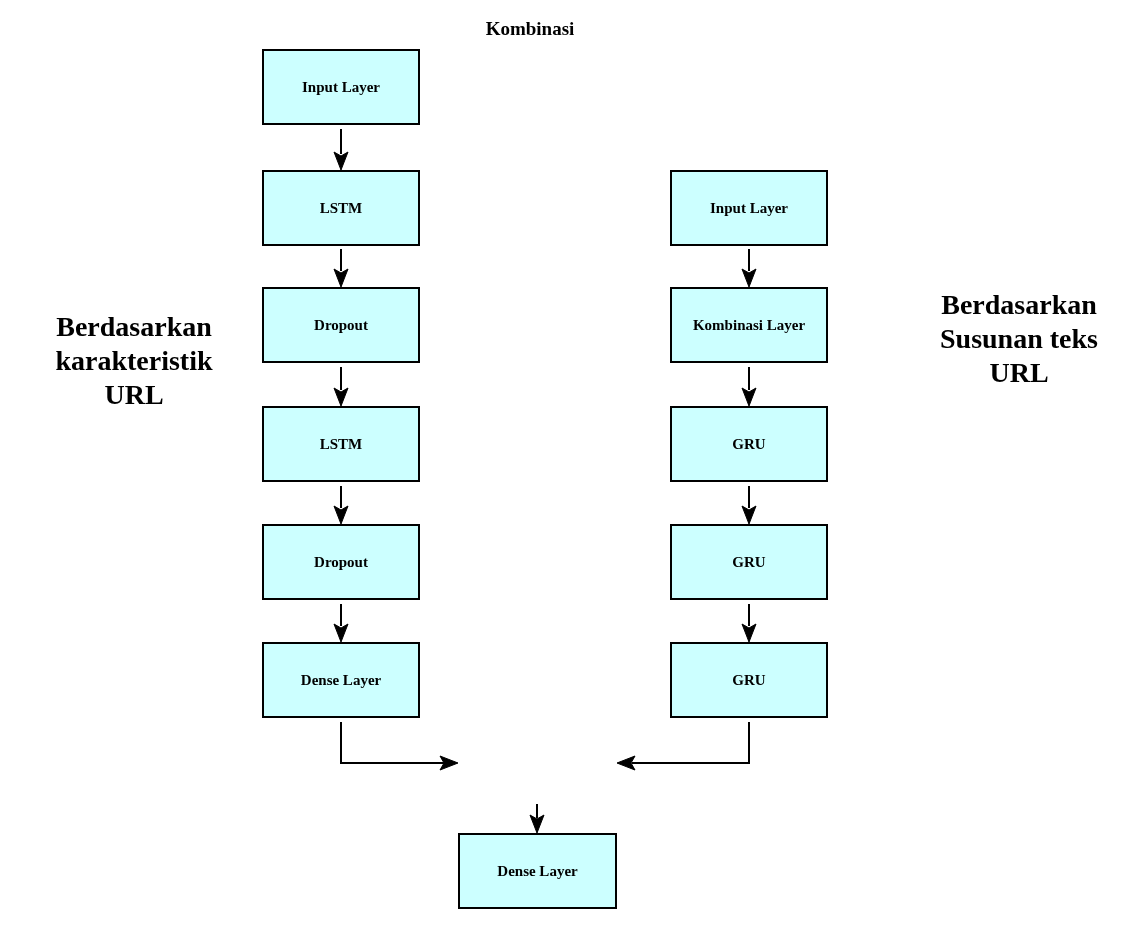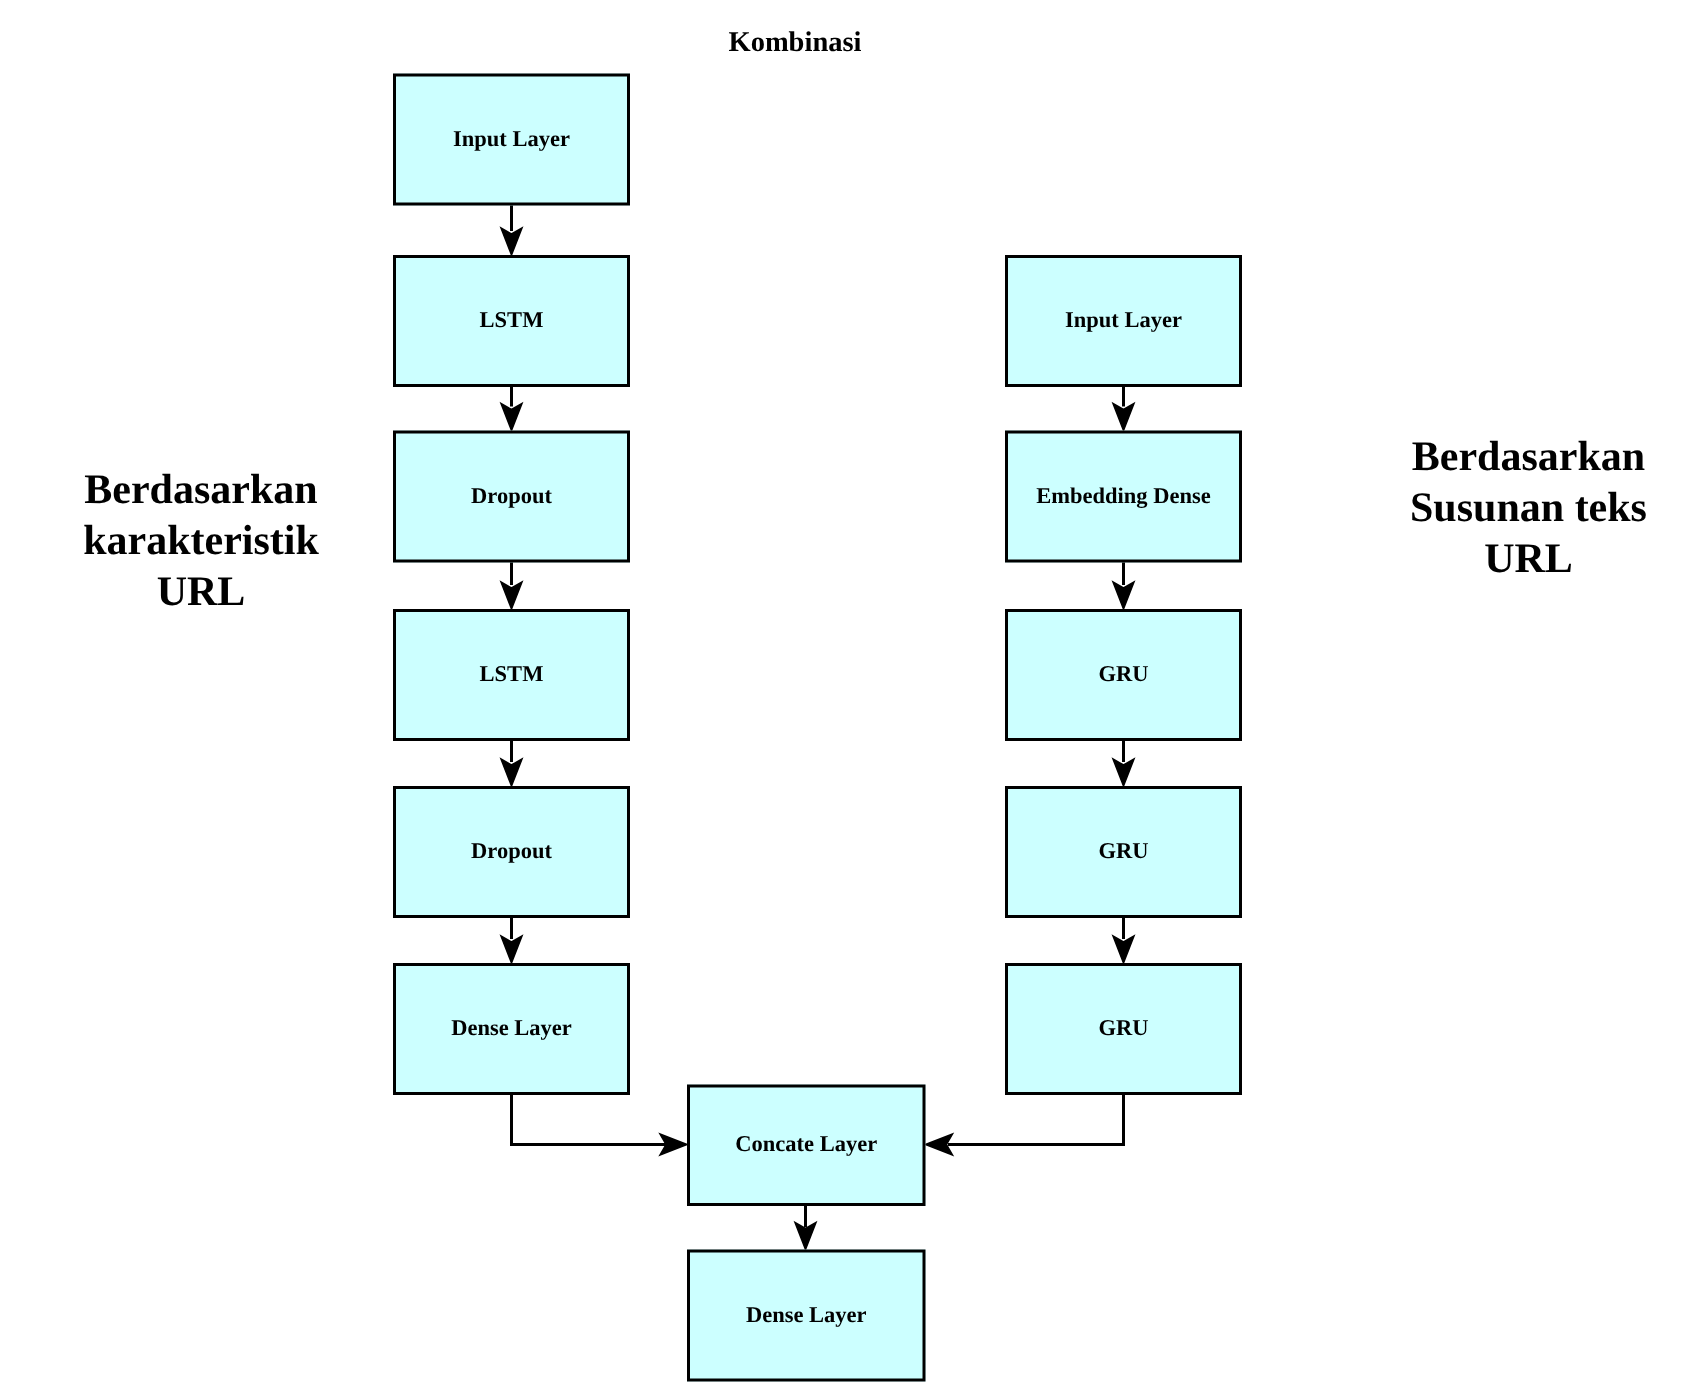--- a/index.html
+++ b/index.html
@@ -4,21 +4,21 @@
 <style>
   html,body{margin:0;padding:0;background:#fff;}
   .canvas{
     position:relative;width:1138px;height:928px;
     background:var(--canvas-bg,#ffffff);
     font-family:"Liberation Serif","DejaVu Serif",serif;
     color:var(--text,#000);
     overflow:hidden;
   }
   .node{
-    position:absolute;width:158px;height:88px;box-sizing:border-box;
+    position:absolute;width:158px;height:76px;box-sizing:border-box;
     background:var(--node-fill,#CCFFFF);
     border:2px solid var(--node-border,#000);
     display:flex;align-items:center;justify-content:center;
     font-weight:bold;font-size:15px;text-align:center;
   }
   .node.merge{width:159px;}
   .diagram-title{
     position:absolute;top:18px;left:410px;width:240px;
     text-align:center;font-size:19px;font-weight:bold;
   }
@@ -102,21 +102,20 @@
 URL</div>
 
   <div class="node" style="left:262px;top:49px;">Input Layer</div>
   <div class="node" style="left:262px;top:170px;">LSTM</div>
   <div class="node" style="left:262px;top:287px;">Dropout</div>
   <div class="node" style="left:262px;top:406px;">LSTM</div>
   <div class="node" style="left:262px;top:524px;">Dropout</div>
   <div class="node" style="left:262px;top:642px;">Dense Layer</div>
 
   <div class="node" style="left:670px;top:170px;">Input Layer</div>
-  <div class="node" style="left:670px;top:287px;">Embedding Dense</div>
+  <div class="node" style="left:670px;top:287px;">Kombinasi Layer</div>
   <div class="node" style="left:670px;top:406px;">GRU</div>
   <div class="node" style="left:670px;top:524px;">GRU</div>
   <div class="node" style="left:670px;top:642px;">GRU</div>
 
-  <div class="node merge" style="left:458px;top:723px;height:81px;">Concate Layer</div>
   <div class="node merge" style="left:458px;top:833px;">Dense Layer</div>
 
 </div>
 
 </body></html>

